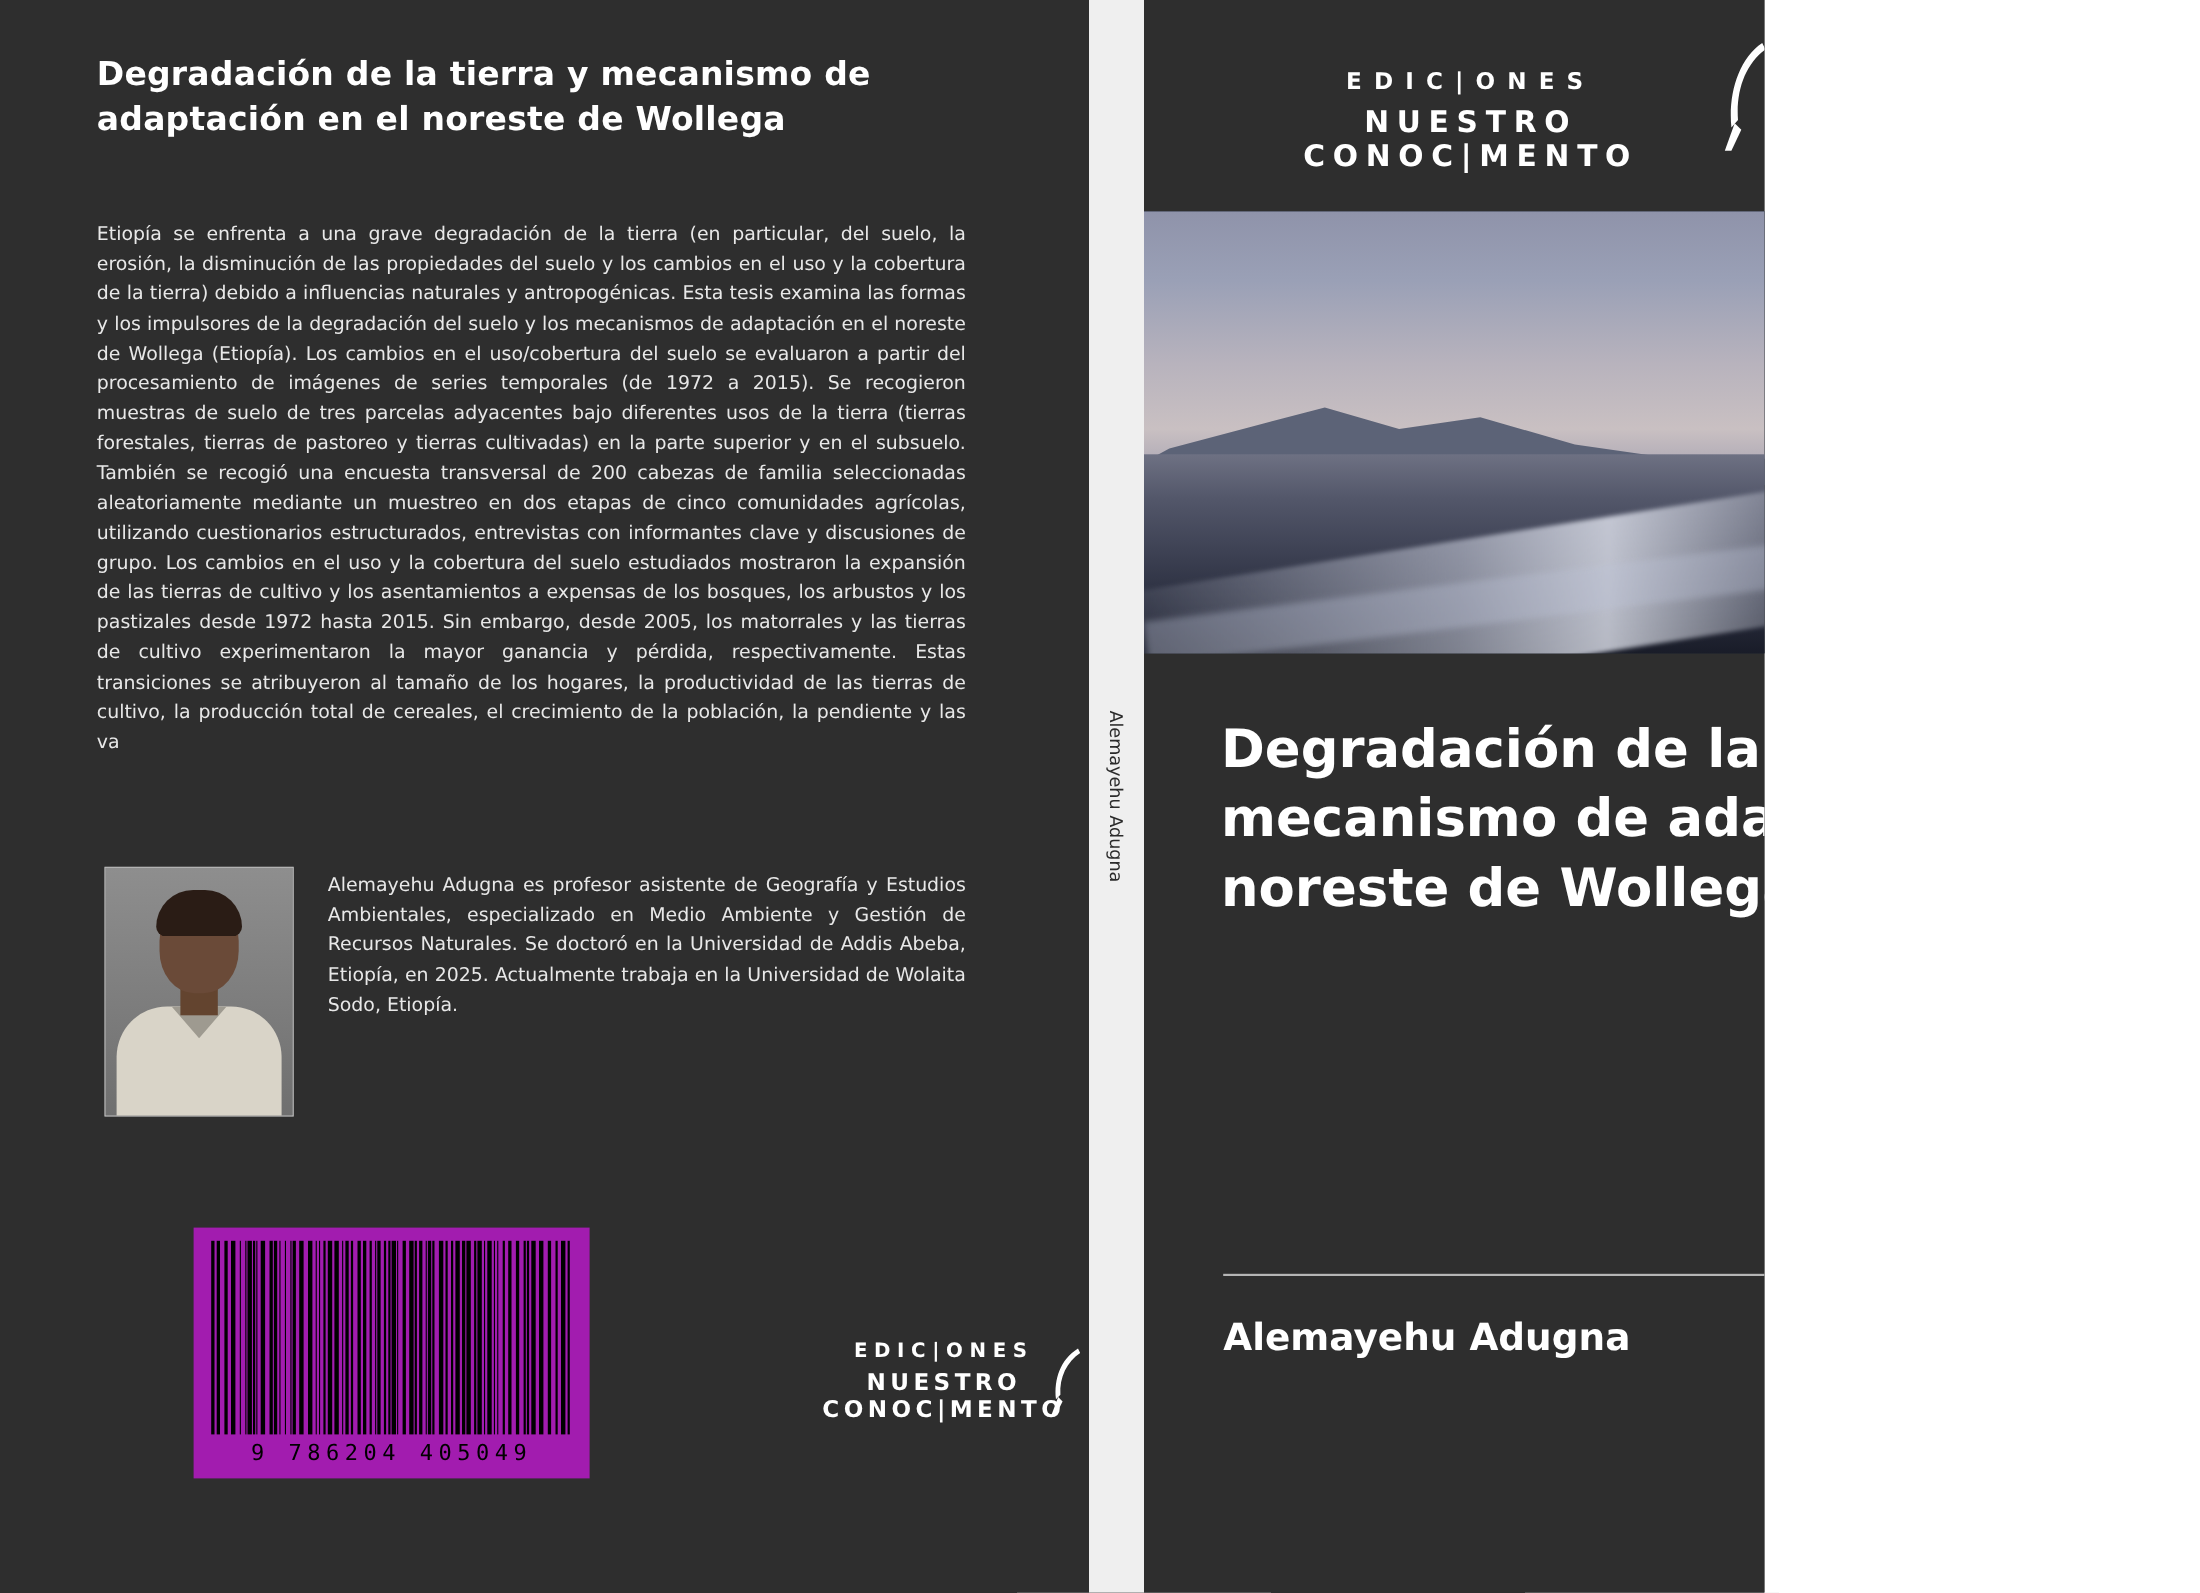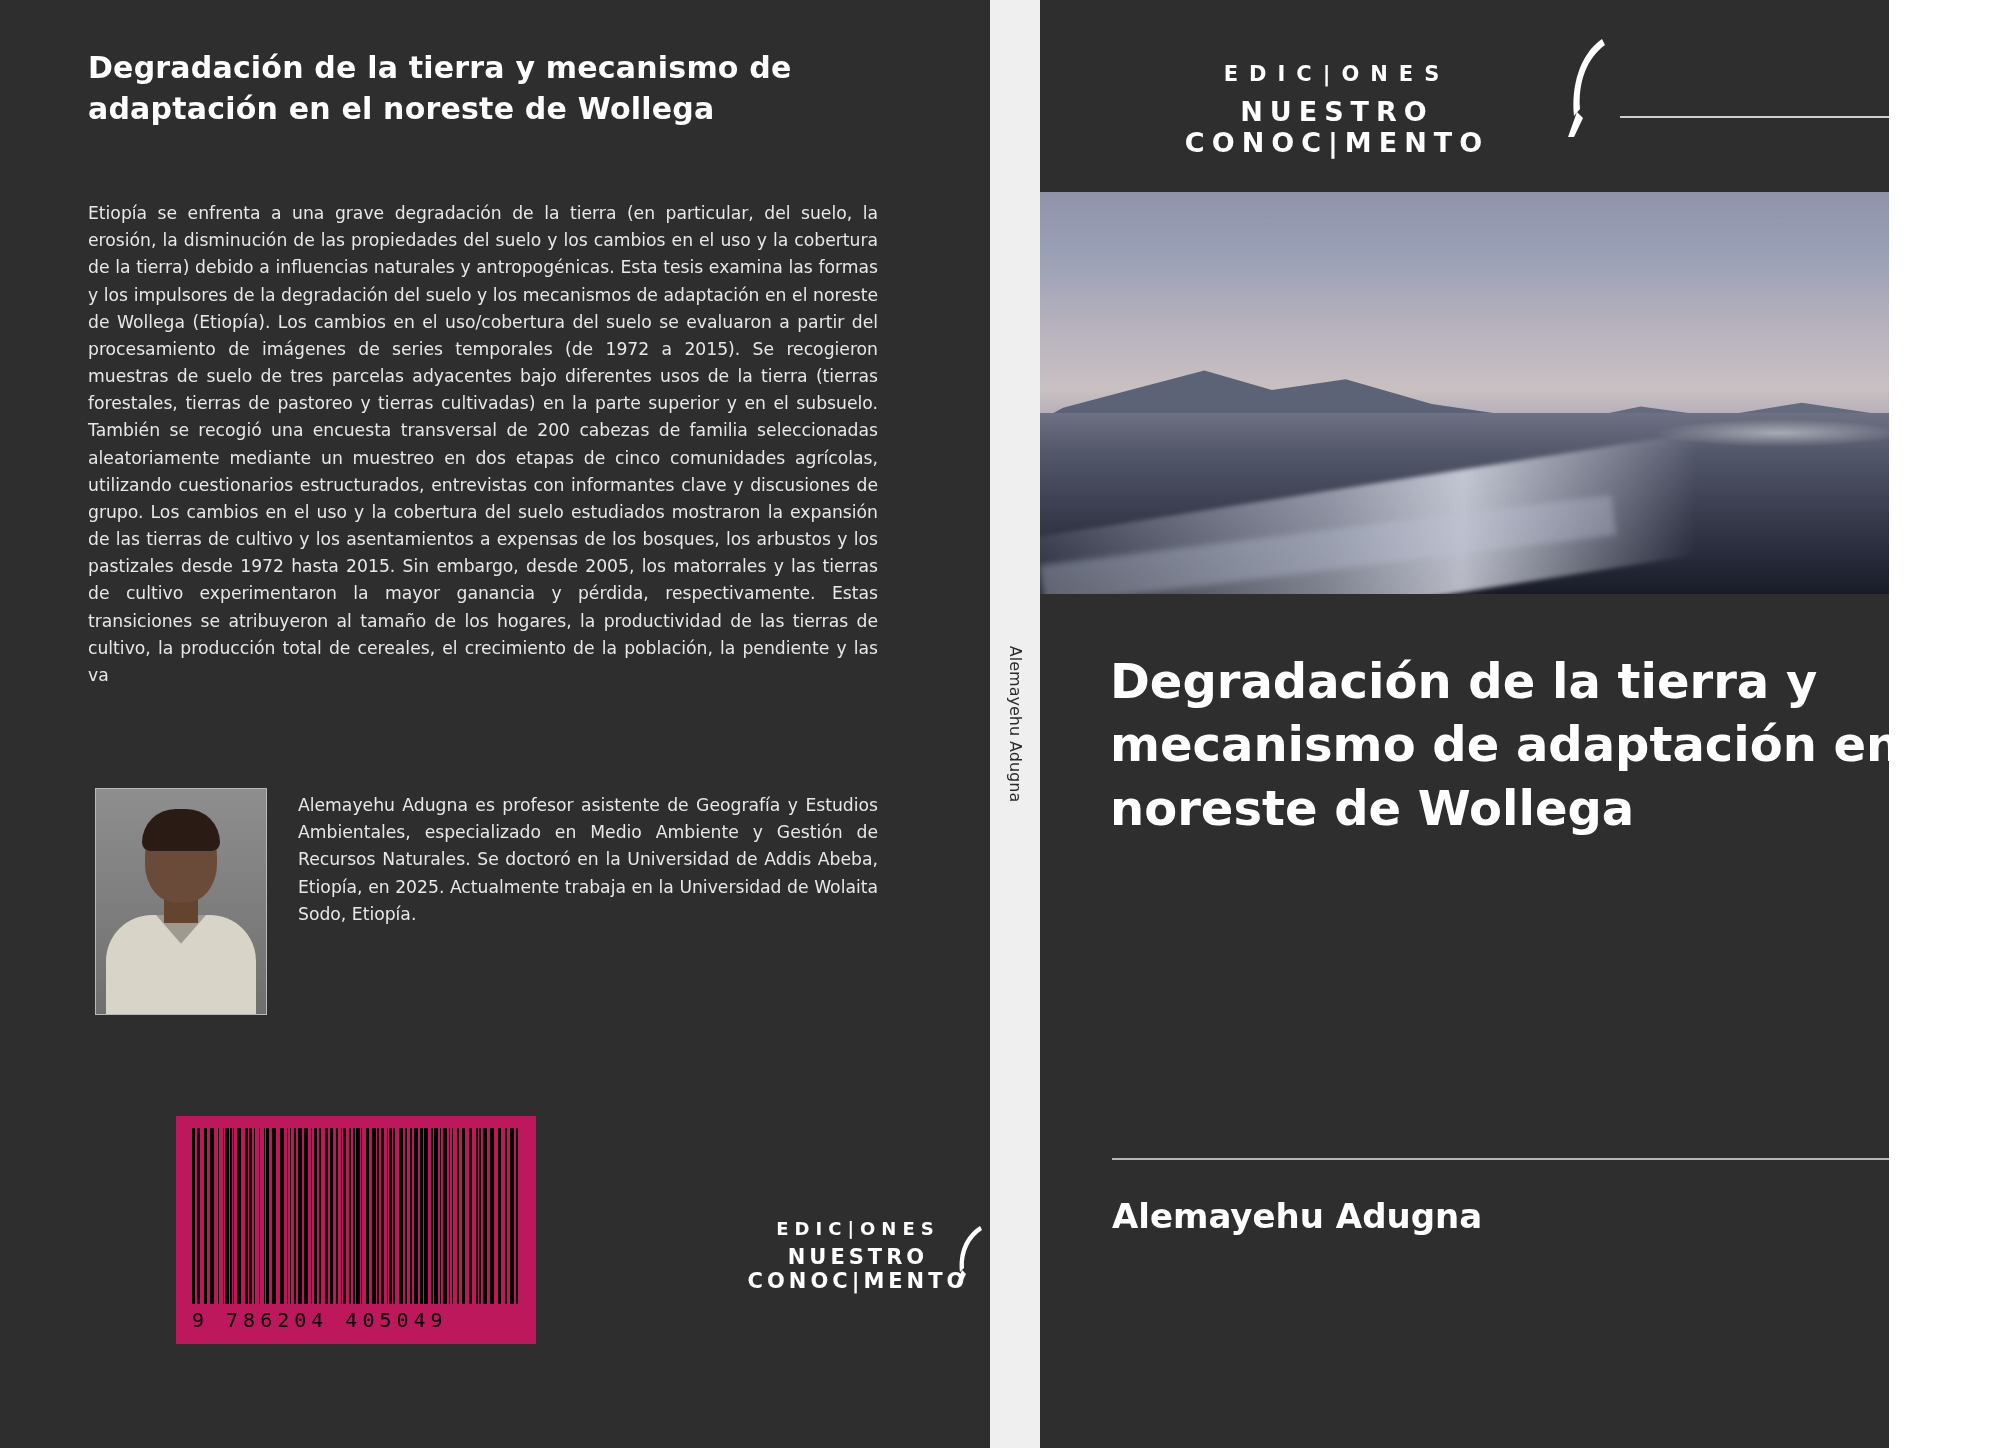--- a/index.html
+++ b/index.html
@@ -1,35 +1,35 @@
 <!DOCTYPE html>
 <html><head>
 <meta charset="utf-8">
 <style>
   html,body{margin:0;padding:0;background:#ffffff;}
   body{font-family:"DejaVu Sans","Liberation Sans",sans-serif;}
-  .cover{position:relative;width:1889px;height:1448px;background:#2b2b2b;overflow:hidden;}
+  .cover{position:relative;width:1604px;height:1448px;background:#2b2b2b;overflow:hidden;}
 
   
   .back{position:absolute;left:0;top:0;width:990px;height:1448px;background:#2e2e2e;}
   .back-inner{position:absolute;left:88px;top:0;width:820px;height:1448px;}
   .back-title{position:absolute;left:0;top:48px;width:790px;color:#ffffff;font-size:30px;font-weight:bold;line-height:1.35;letter-spacing:.2px;}
   .blurb{position:absolute;left:0;top:200px;width:790px;color:#e8e8e8;font-size:17.2px;line-height:1.58;text-align:justify;}
 
   .author-block{position:absolute;left:0;top:788px;width:790px;height:240px;}
   .author-photo{position:absolute;left:7px;top:0;width:170px;height:225px;background:#7c7c7c;border:1px solid #b9b9b9;overflow:hidden;}
   .ph-bg{position:absolute;left:0;top:0;width:100%;height:100%;background:linear-gradient(#8e8e8e,#6f6f6f);}
   .ph-head{position:absolute;left:50%;top:26px;width:72px;height:88px;margin-left:-36px;border-radius:46% 46% 44% 44%;background:#6a4a38;}
   .ph-hair{position:absolute;left:50%;top:20px;width:78px;height:42px;margin-left:-39px;border-radius:40px 40px 10px 10px;background:#2a1c15;}
   .ph-neck{position:absolute;left:50%;top:104px;width:34px;height:30px;margin-left:-17px;background:#63442f;}
   .ph-body{position:absolute;left:50%;top:126px;width:150px;height:100px;margin-left:-75px;border-radius:46px 46px 0 0;background:#d9d4c8;}
   .ph-collar{position:absolute;left:50%;top:126px;width:50px;height:40px;margin-left:-25px;background:#9e9a90;clip-path:polygon(0 0,100% 0,50% 72%);}
   .author-bio{position:absolute;left:210px;top:4px;width:580px;color:#e8e8e8;font-size:17.2px;line-height:1.58;text-align:justify;}
 
-  .barcode-box{position:absolute;left:88px;top:1116px;width:360px;height:228px;background:#be185d;padding:0;}
+  .barcode-box{position:absolute;left:88px;top:1116px;width:360px;height:228px;background:#a21caf;padding:0;text-align:center;}
   .bars{position:absolute;left:16px;top:12px;width:328px;height:176px;}
   .bars i{position:absolute;top:0;height:100%;background:#000;}
   .isbn-digits{position:absolute;left:16px;top:192px;width:328px;color:#000;font-size:20px;letter-spacing:5px;font-family:"DejaVu Sans Mono","Liberation Mono",monospace;}
 
   .back-logo{position:absolute;left:640px;top:1218px;width:260px;height:80px;}
   .logo-top{color:#ffffff;font-size:18px;letter-spacing:6px;text-align:center;font-weight:600;}
   .logo-bottom{color:#ffffff;font-size:21px;letter-spacing:4px;text-align:center;font-weight:600;margin-top:6px;}
   .quill{position:absolute;right:-2px;top:6px;width:40px;height:64px;}
 
   

